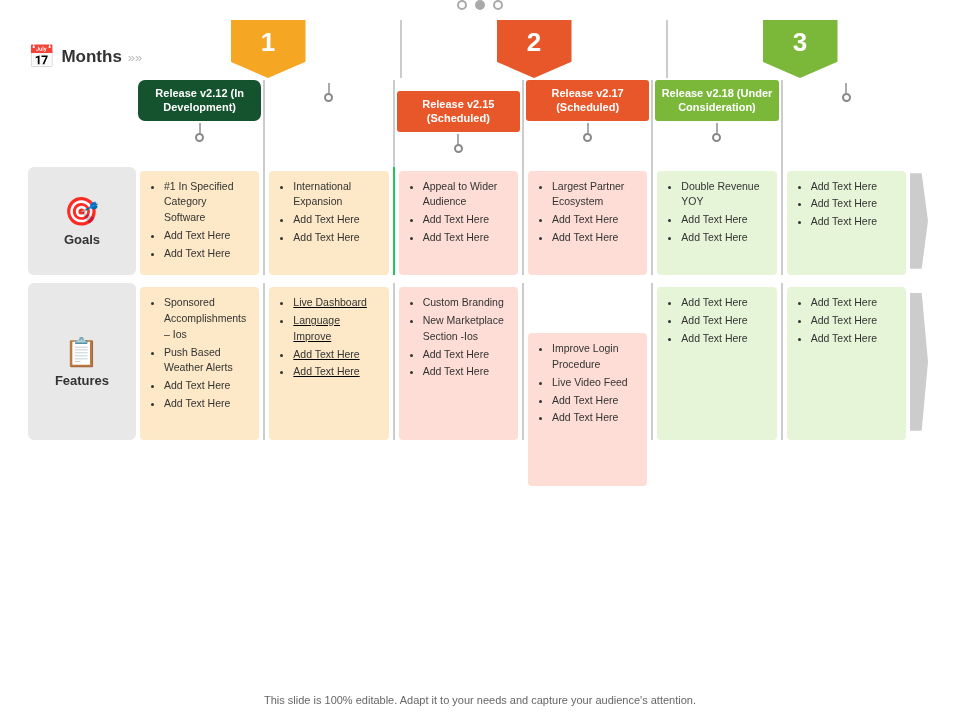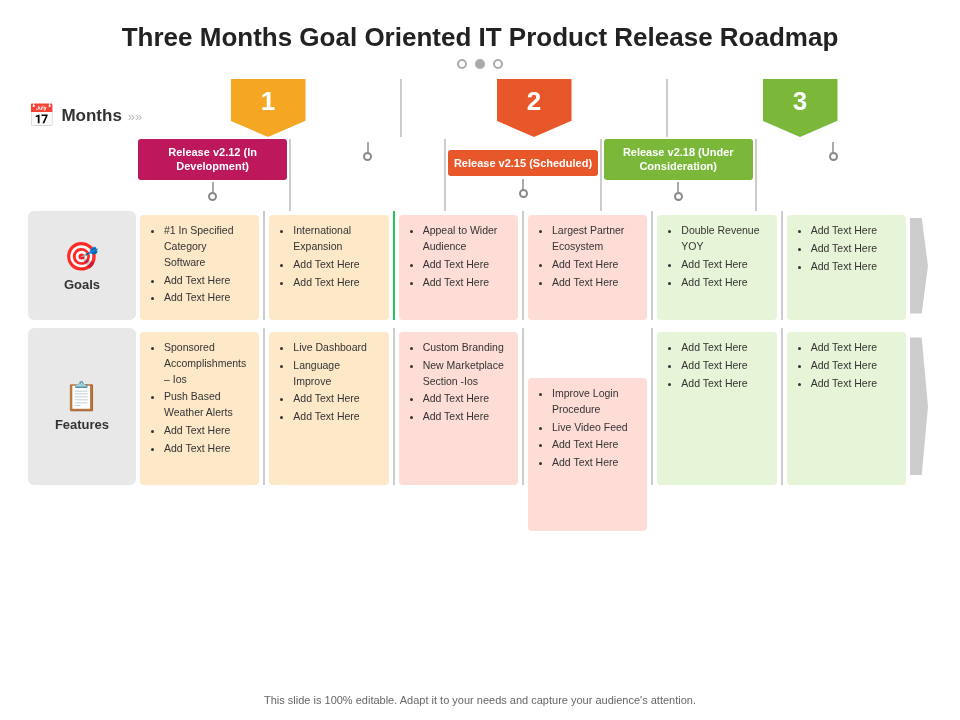--- a/index.html
+++ b/index.html
@@ -36,21 +36,21 @@
     
     .release-header {
       color: #fff;
       font-size: 11px;
       font-weight: bold;
       text-align: center;
       padding: 6px 4px;
       border-radius: 3px;
       line-height: 1.3;
     }
-    .release-header.orange { background: #be185d; }
+    .release-header.orange { background: #14532d; border-radius: 7px; }
     .release-header.red-orange { background: #e8572a; }
     .release-header.green { background: #7bb83a; }
 
     
     .card {
       border-radius: 4px;
       padding: 8px 10px;
       font-size: 10.5px;
       line-height: 1.5;
       margin: 2px;
@@ -88,21 +88,20 @@
       position: absolute;
       bottom: 14px;
       left: 0; right: 0;
     }
   </style>
 </head>
 <body>
 
 <div style="width:960px;height:720px;background:#fff;position:relative;overflow:hidden;">
 
-  <h1 class="page-title">Three Months Goal Oriented IT Product Release Roadmap</h1>
 
   <div class="dots-row">
     <div class="dot"></div>
     <div class="dot" style="background:#aaa;"></div>
     <div class="dot"></div>
   </div>
 
   <div style="padding: 0 28px;">
 
     <div style="display:flex;align-items:flex-end;margin-bottom:2px;">
@@ -147,20 +146,27 @@
           </div>
         </div>
         <div style="flex:1;padding:11px 2px;border-left:2px solid #ccc;">
           <div class="release-header red-orange">Release v2.15 (Scheduled)</div>
           <div style="display:flex;flex-direction:column;align-items:center;justify-content:center;height:24px;">
             <div style="width:2px;height:10px;background:#aaa;"></div>
             <div style="width:9px;height:9px;border-radius:50%;border:2px solid #888;background:#fff;"></div>
           </div>
         </div>
         <div style="flex:1;padding:0 2px;border-left:2px solid #ccc;">
+          <div class="release-header red-orange">Release v2.17 (Scheduled)</div>
+          <div style="display:flex;flex-direction:column;align-items:center;justify-content:center;height:24px;">
+            <div style="width:2px;height:10px;background:#aaa;"></div>
+            <div style="width:9px;height:9px;border-radius:50%;border:2px solid #888;background:#fff;"></div>
+          </div>
+        </div>
+        <div style="flex:1;padding:0 2px;border-left:2px solid #ccc;">
           <div class="release-header green">Release v2.18 (Under Consideration)</div>
           <div style="display:flex;flex-direction:column;align-items:center;justify-content:center;height:24px;">
             <div style="width:2px;height:10px;background:#aaa;"></div>
             <div style="width:9px;height:9px;border-radius:50%;border:2px solid #888;background:#fff;"></div>
           </div>
         </div>
         <div style="flex:1;padding:0 2px;border-left:2px solid #ccc;">
           <div style="display:flex;flex-direction:column;align-items:center;justify-content:center;height:24px;">
             <div style="width:2px;height:10px;background:#aaa;"></div>
             <div style="width:9px;height:9px;border-radius:50%;border:2px solid #888;background:#fff;"></div>
@@ -252,21 +258,21 @@
           <div class="card orange-light" style="height:100%;">
             <ul>
               <li>Sponsored Accomplishments – Ios</li>
               <li>Push Based Weather Alerts</li>
               <li>Add Text Here</li>
               <li>Add Text Here</li>
             </ul>
           </div>
         </div>
         <div style="flex:1;padding:2px;border-left:2px solid #ccc;">
-          <div class="card orange-light" style="height:100%;">
+          <div class="card orange-light" style="height:100%;text-decoration:underline;">
             <ul>
               <li>Live Dashboard</li>
               <li>Language Improve</li>
               <li>Add Text Here</li>
               <li>Add Text Here</li>
             </ul>
           </div>
         </div>
         <div style="flex:1;padding:2px;border-left:2px solid #ccc;">
           <div class="card red-light" style="height:100%;">

